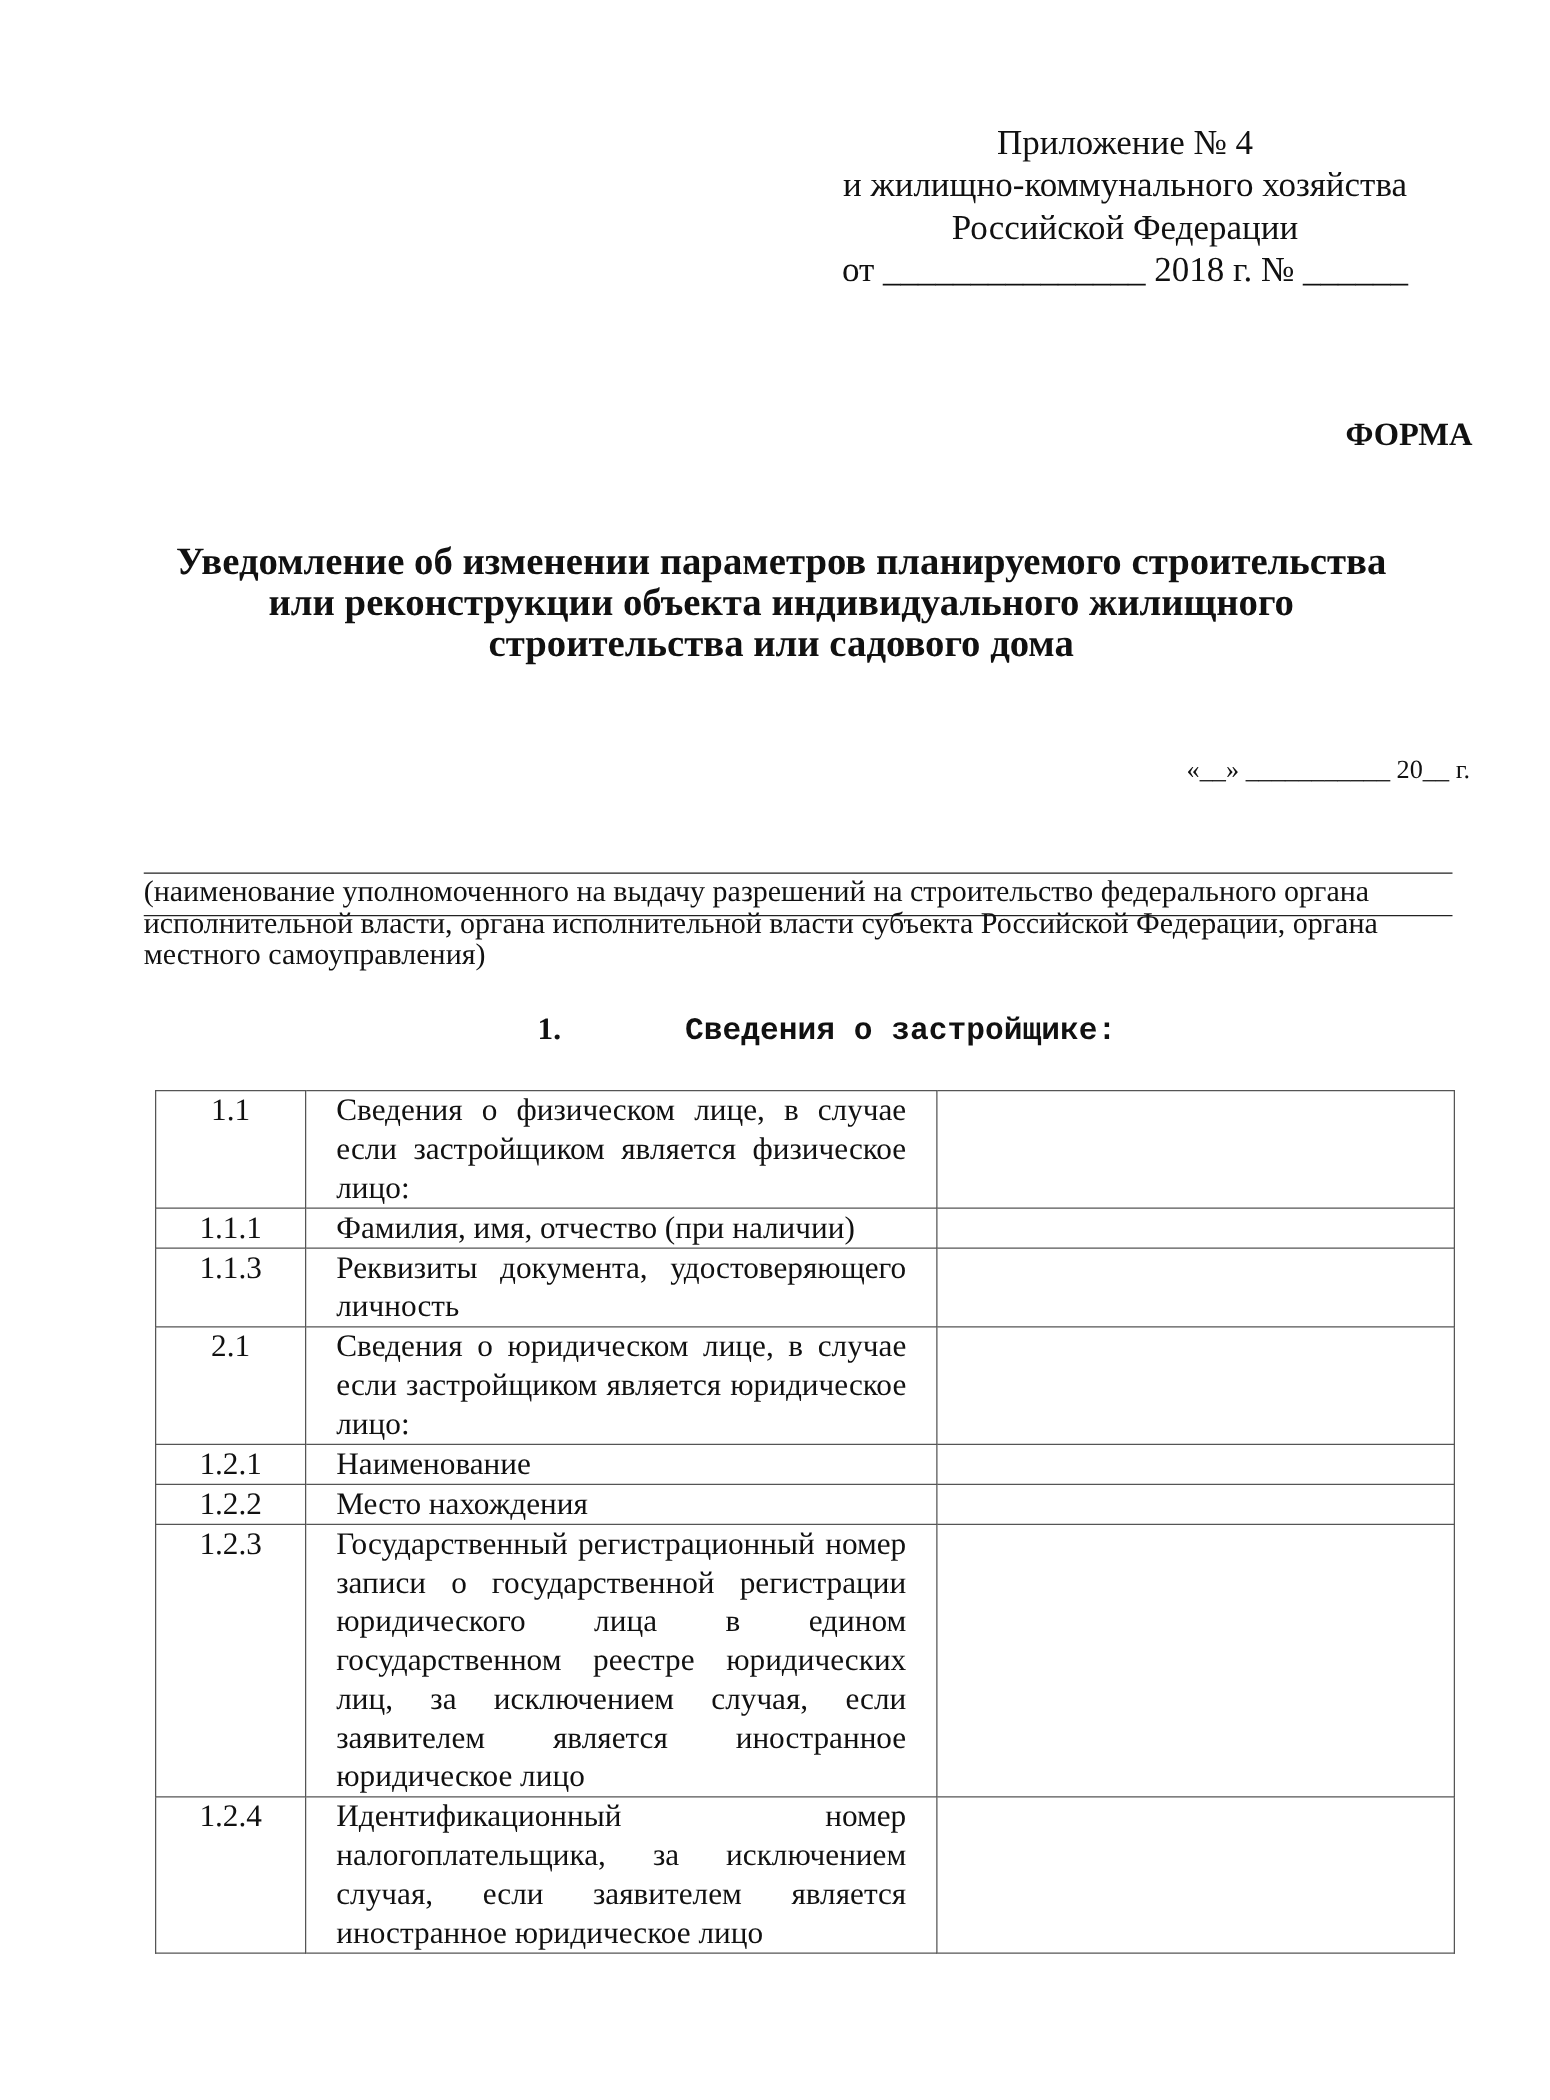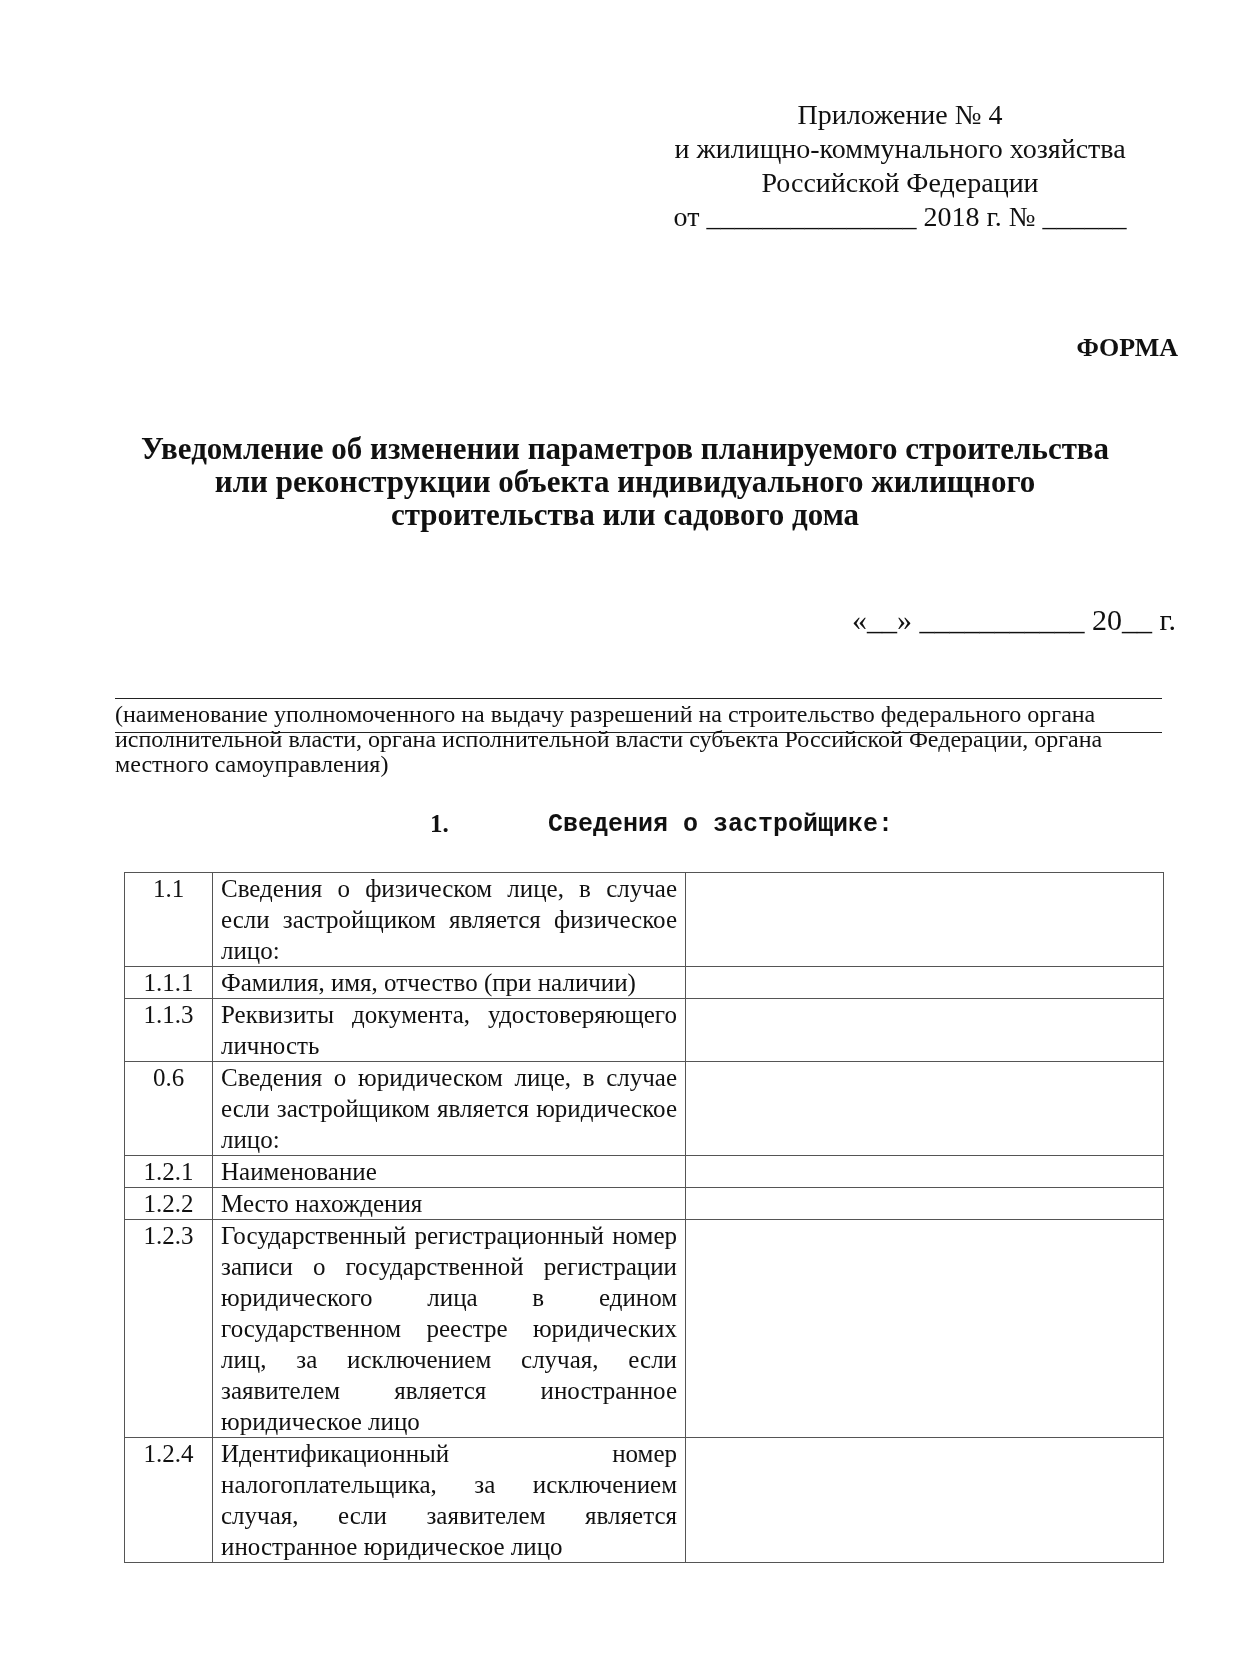--- a/index.html
+++ b/index.html
@@ -2,31 +2,31 @@
 <html><head>
   <meta charset="utf-8">
   <style>
     html, body { margin: 0; padding: 0; background: #ffffff; }
     body { width: 1240px; height: 1680px; position: relative; overflow: hidden;
            font-family: "Liberation Serif", "DejaVu Serif", serif; color: #111; }
     .abs { position: absolute; }
     .appendix { left: 640px; top: 98px; width: 520px; text-align: center; font-size: 28px; line-height: 34px; }
     .forma { right: 62px; top: 333px; font-size: 26px; font-weight: bold; }
     .title { left: 120px; top: 432px; width: 1010px; text-align: center; font-size: 31px; font-weight: bold; line-height: 33px; }
-    .date { right: 64px; top: 603px; font-size: 30px; }
+    .date { right: 64px; top: 603px; font-size: 21px; }
     .line { height: 0; border-top: 1.5px solid #222; }
     .line1 { left: 115px; top: 698px; width: 1047px; }
     .line2 { left: 115px; top: 732px; width: 1047px; }
     .caption { left: 115px; top: 702px; width: 1047px; font-size: 24px; line-height: 25px; }
     .section { left: 120px; top: 810px; width: 1010px; font-size: 25px; font-weight: bold; }
     .section .num { position: absolute; left: 310px; }
     .section .lbl { position: absolute; left: 428px; font-family: Liberation Mono, monospace; }
     table.form { position: absolute; left: 124px; top: 872px; width: 1040px; border-collapse: collapse;
                  font-size: 25px; line-height: 31px; }
-    table.form td { border: 1.5px solid #555; vertical-align: top; padding: 0 8px; margin-left: 46px; }
+    table.form td { border: 1.5px solid #555; vertical-align: top; padding: 0 24px; margin-left: 46px; }
     td.c-num { width: 71px; text-align: center; }
     td.c-desc { width: 456px; text-align: justify; text-align-last: left; }
     td.c-val { width: auto; }
   </style>
 </head>
 <body>
 
 <div class="abs appendix">
   <div>Приложение № 4</div>
   <div>и жилищно-коммунального хозяйства</div>
@@ -60,21 +60,21 @@
       <td class="c-num">1.1.1</td>
       <td class="c-desc">Фамилия, имя, отчество (при наличии)</td>
       <td class="c-val"></td>
     </tr>
     <tr>
       <td class="c-num">1.1.3</td>
       <td class="c-desc">Реквизиты документа, удостоверяющего личность</td>
       <td class="c-val"></td>
     </tr>
     <tr>
-      <td class="c-num">0.6</td>
+      <td class="c-num">2.1</td>
       <td class="c-desc">Сведения о юридическом лице, в случае если застройщиком является юридическое лицо:</td>
       <td class="c-val"></td>
     </tr>
     <tr>
       <td class="c-num">1.2.1</td>
       <td class="c-desc">Наименование</td>
       <td class="c-val"></td>
     </tr>
     <tr>
       <td class="c-num">1.2.2</td>

